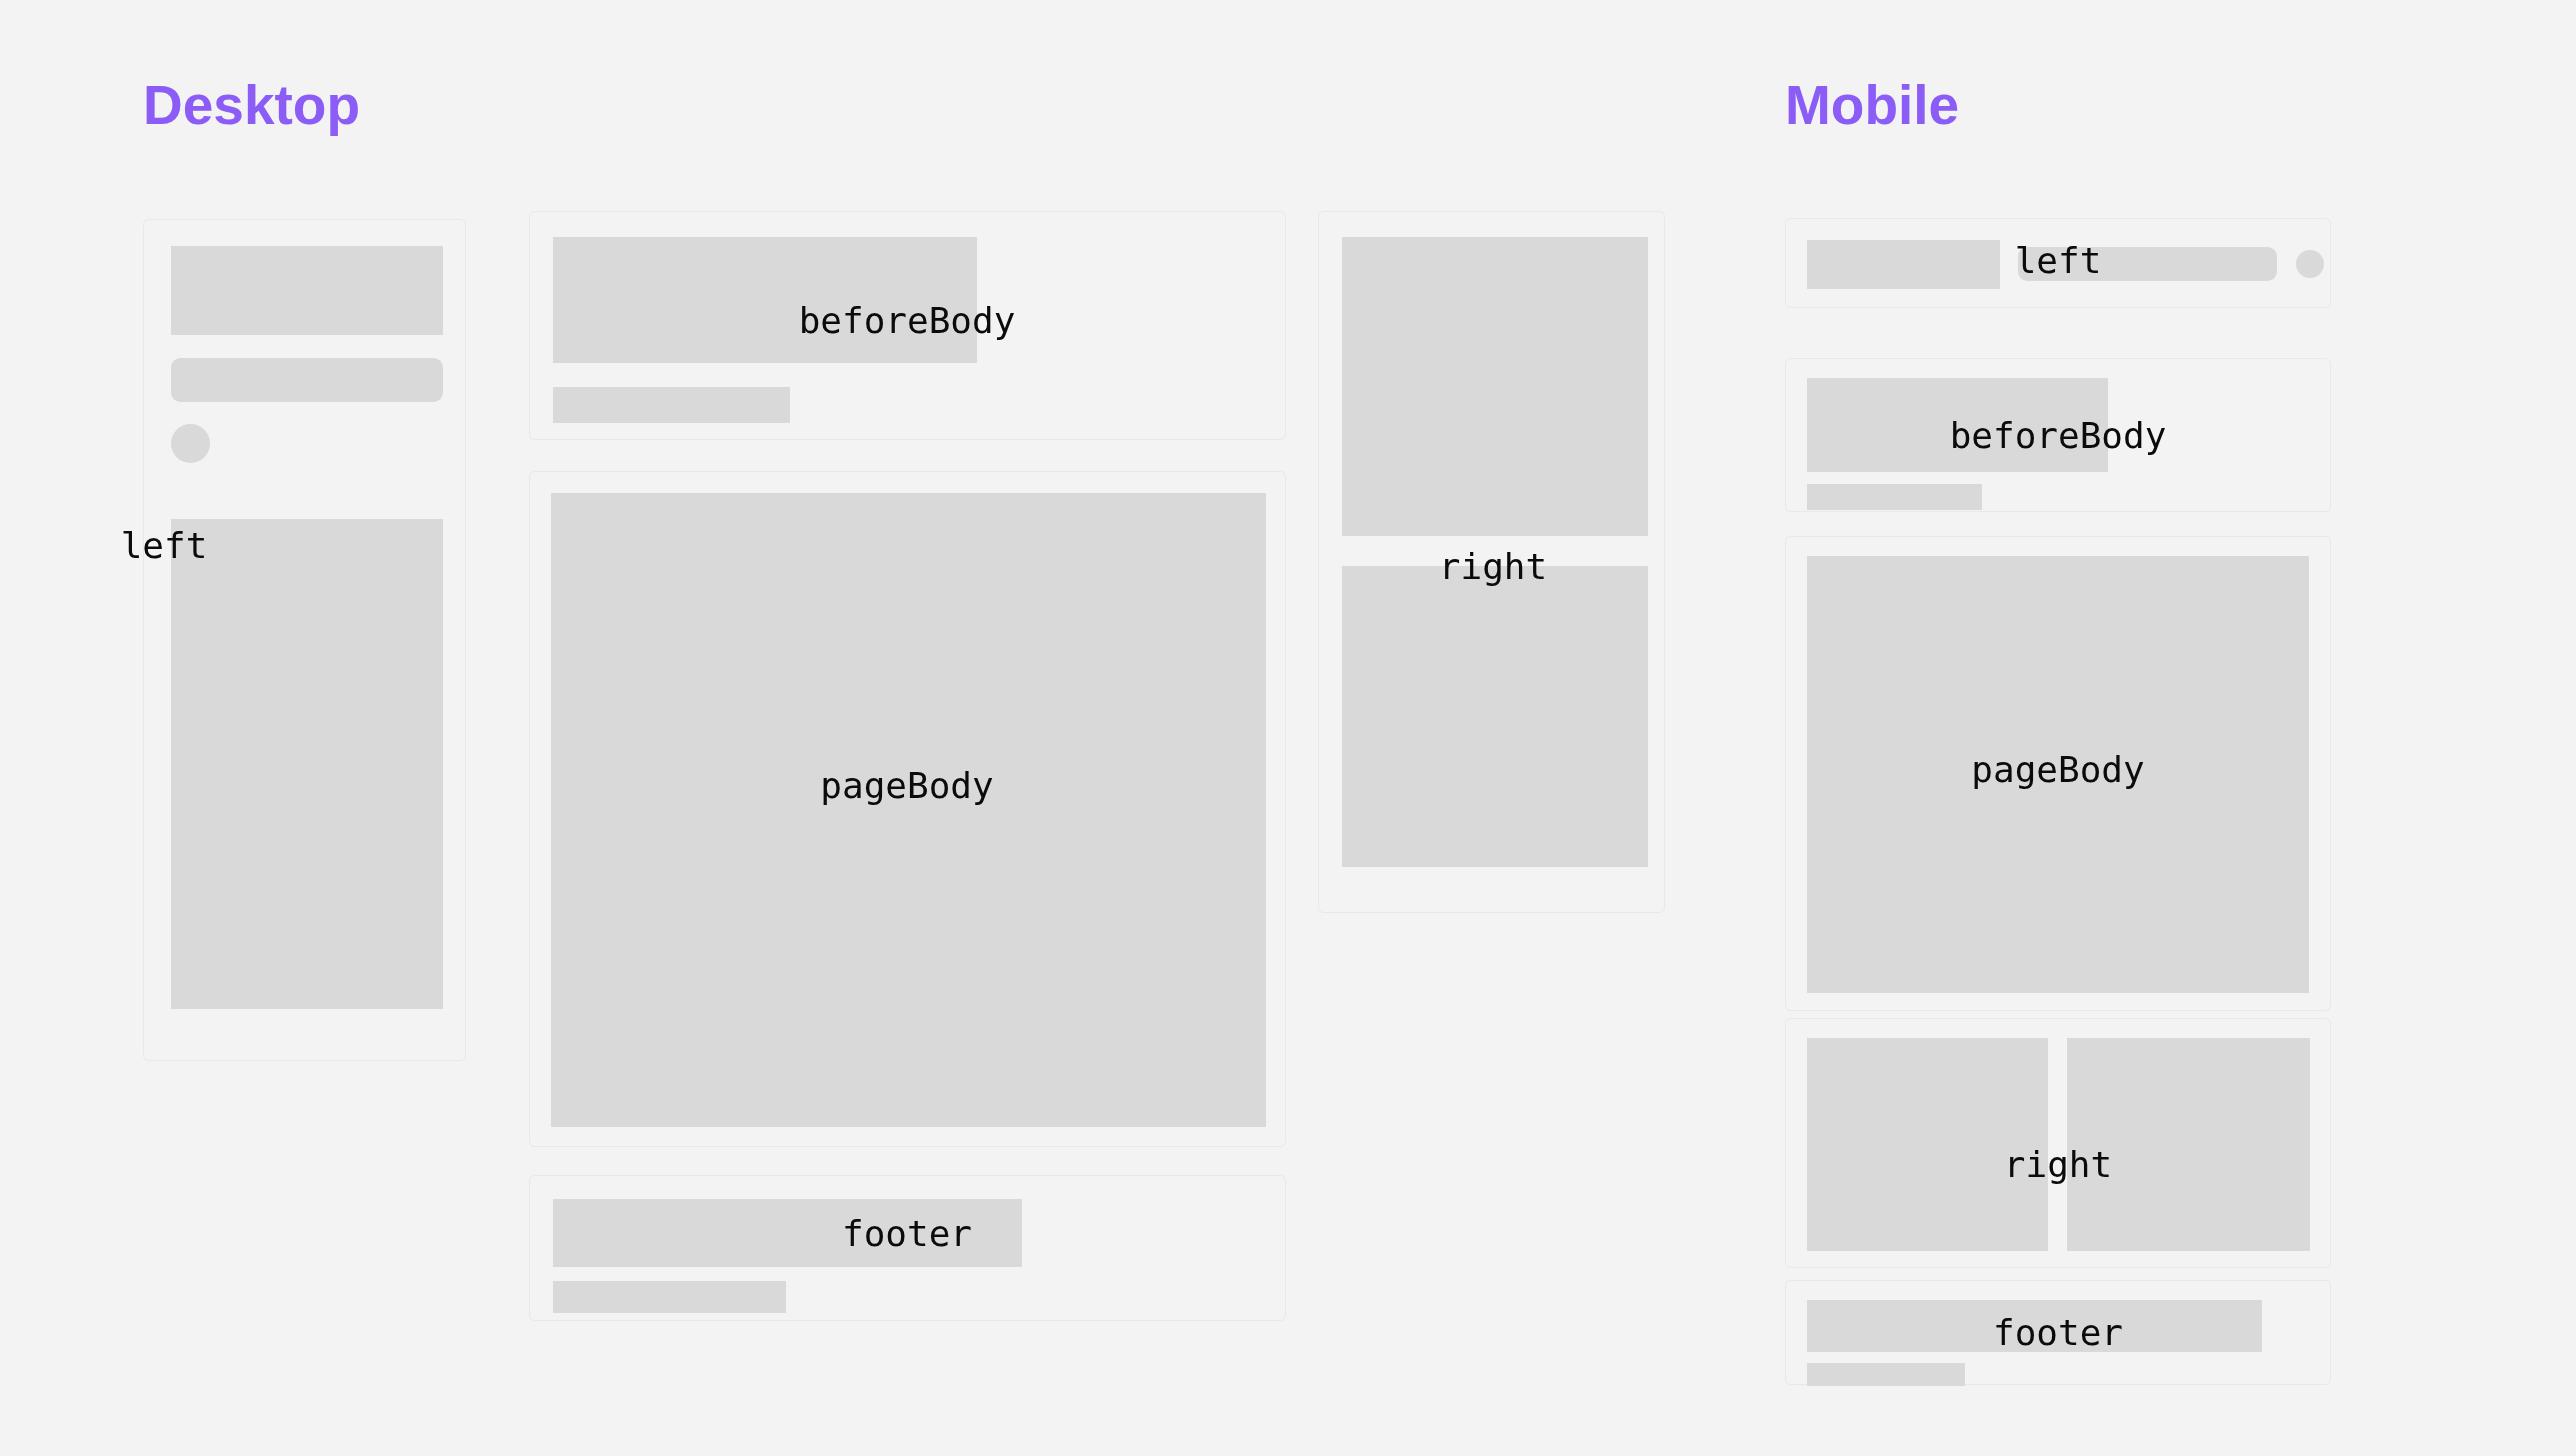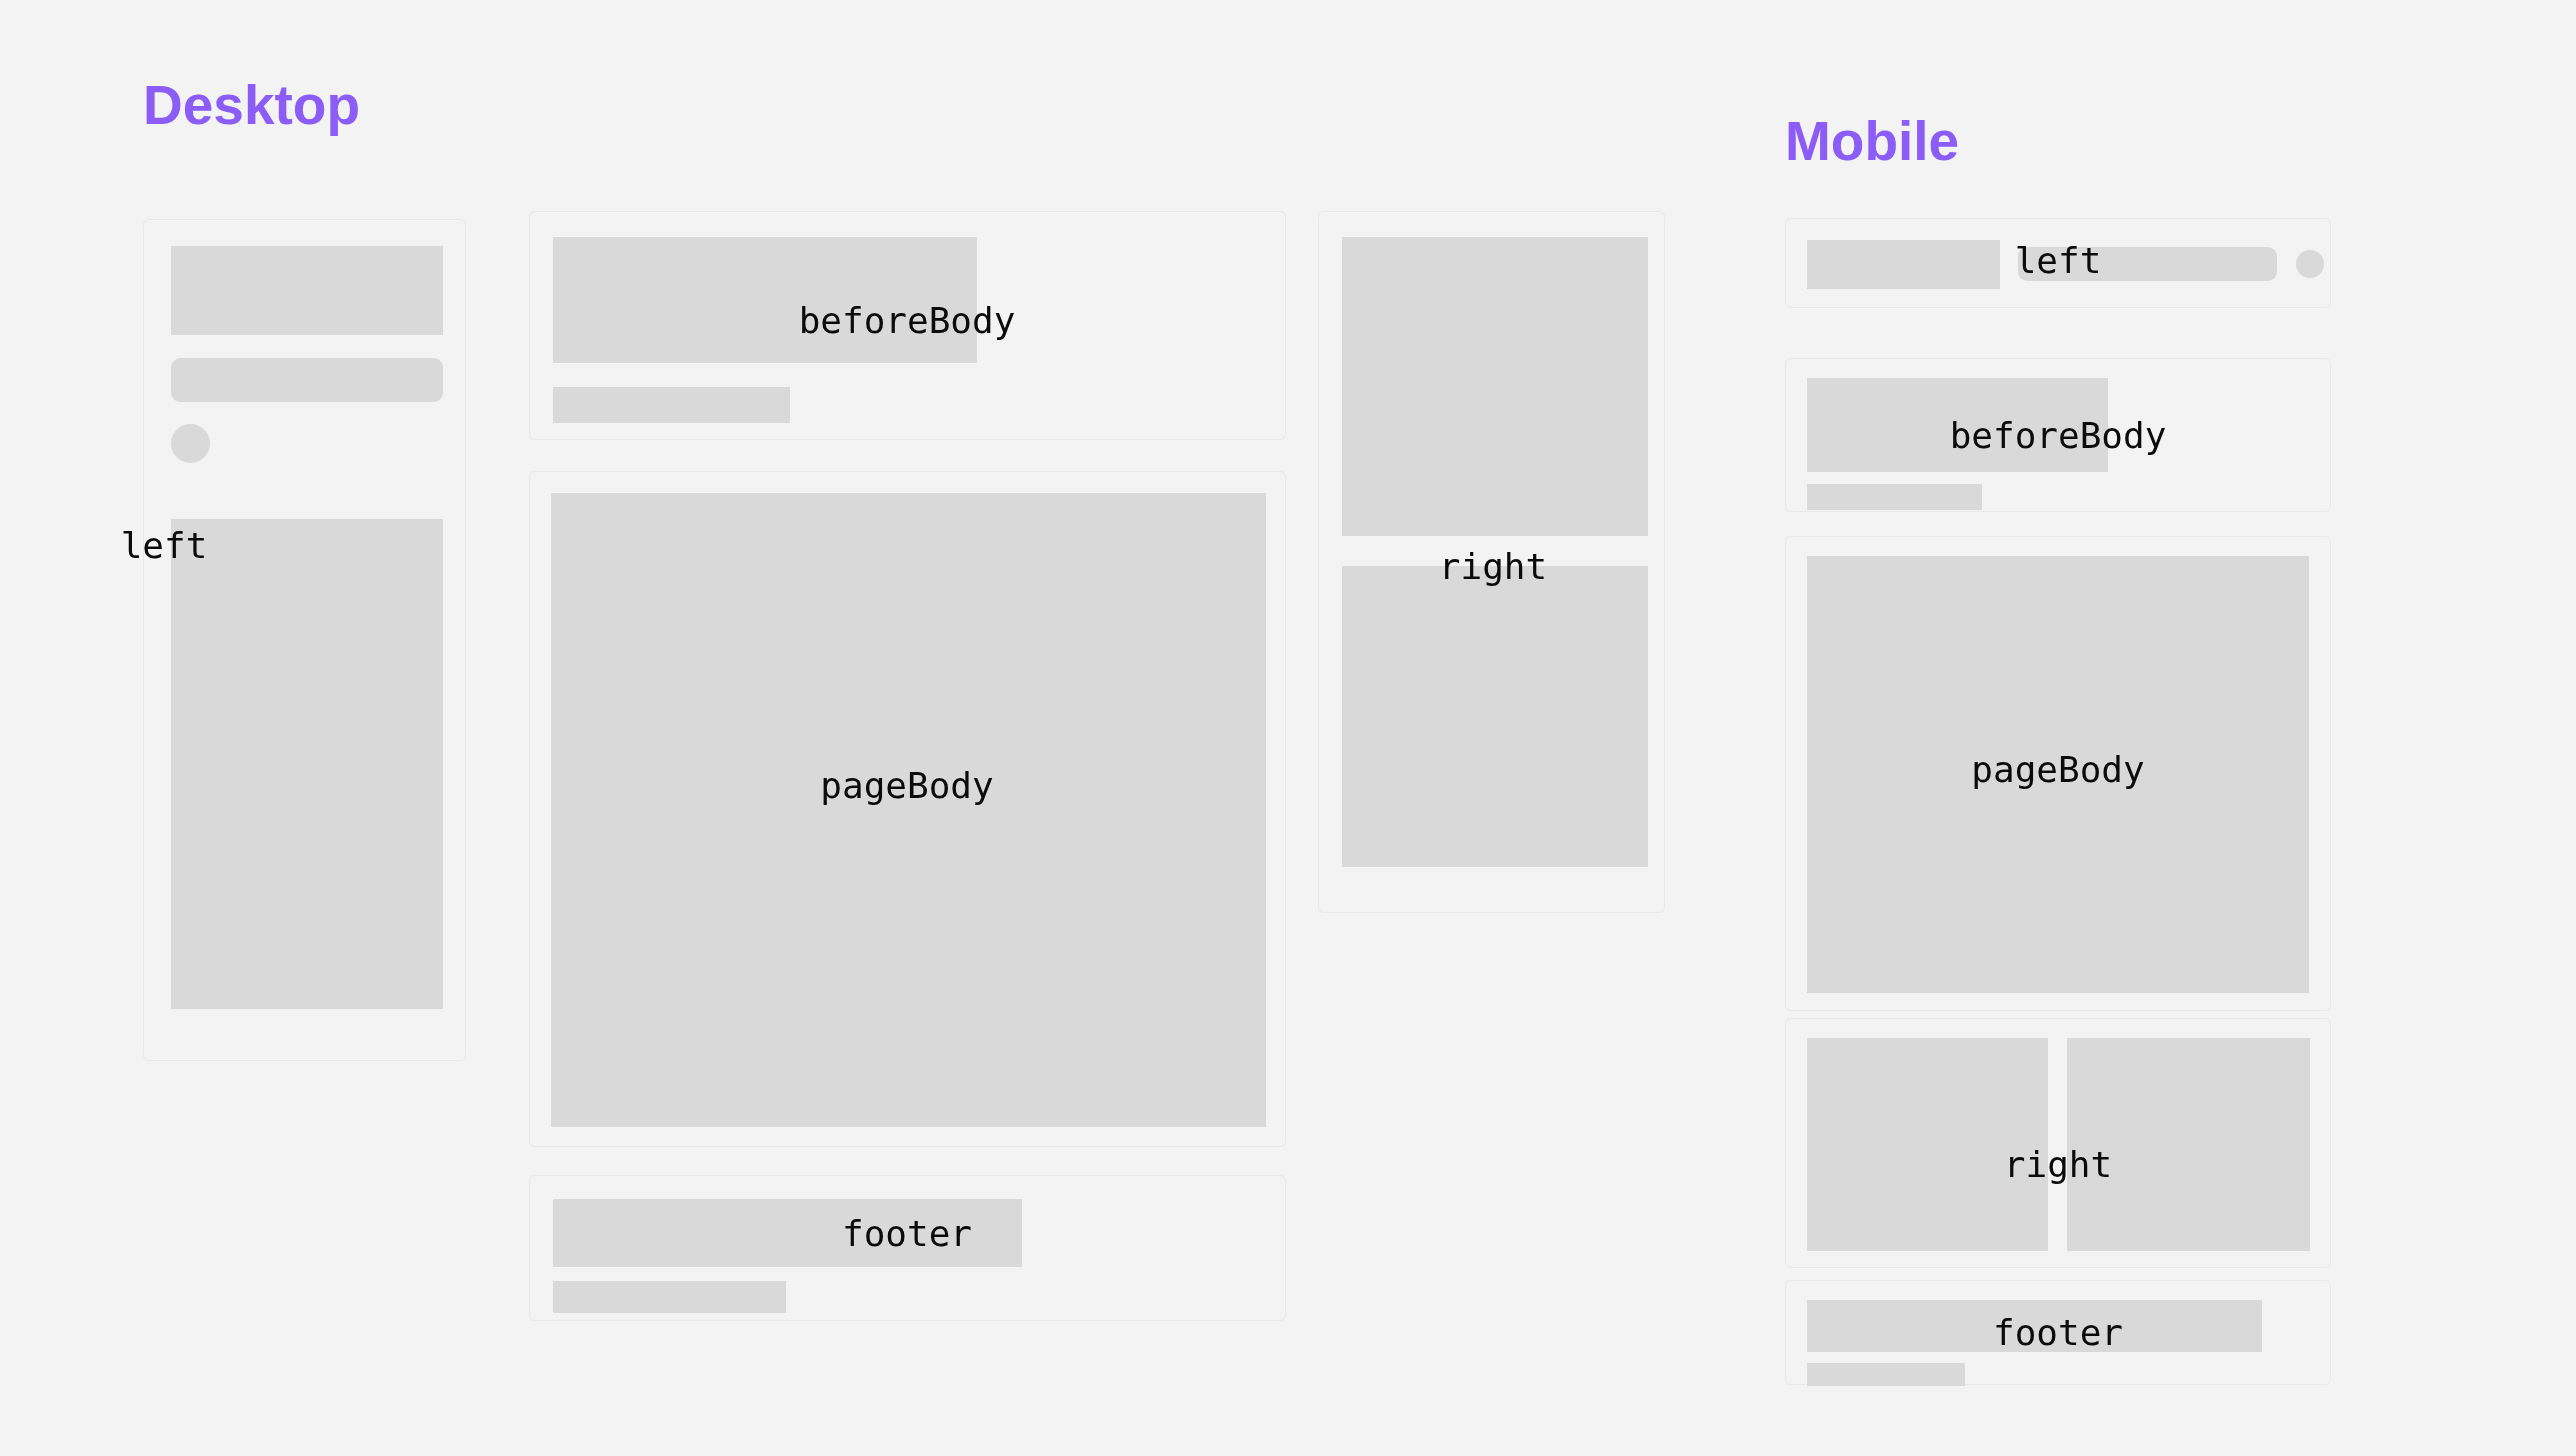--- a/index.html
+++ b/index.html
@@ -49,21 +49,21 @@
     font-family: "Liberation Sans", sans-serif;
     font-weight: bold;
     font-size: 55px;
     line-height: 1;
     color: #8b5cf6;
     white-space: nowrap;
   }
 
   
   #title-desktop { left: 143px;  top: 78px; }
-  #title-mobile  { left: 1785px; top: 78px; margin-top: 36px; }
+  #title-mobile  { left: 1785px; top: 78px; }
 
   
   #d-left-panel   { left: 143px;  top: 219px;  width: 323px;  height: 842px; }
   #d-left-b1      { left: 27px;   top: 26px;   width: 272px;  height: 89px; }
   #d-left-b2      { left: 27px;   top: 138px;  width: 272px;  height: 44px; }
   #d-left-circle  { left: 27px;   top: 204px;  width: 39px;   height: 39px; }
   #d-left-big     { left: 27px;   top: 299px;  width: 272px;  height: 490px; }
   #d-left-label   { left: 164px;  top: 546px; }
 
   

